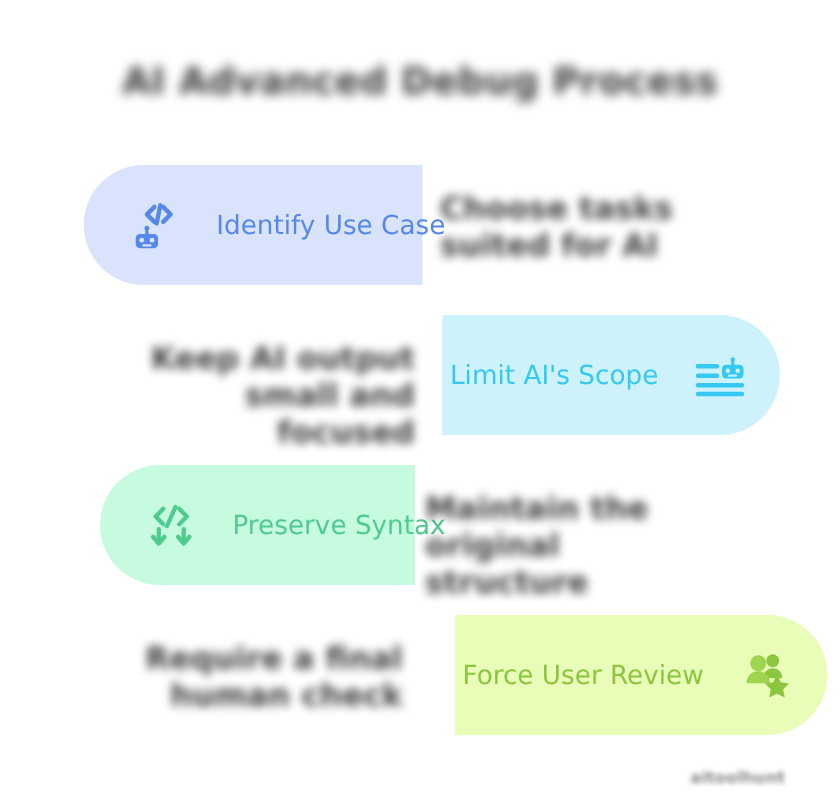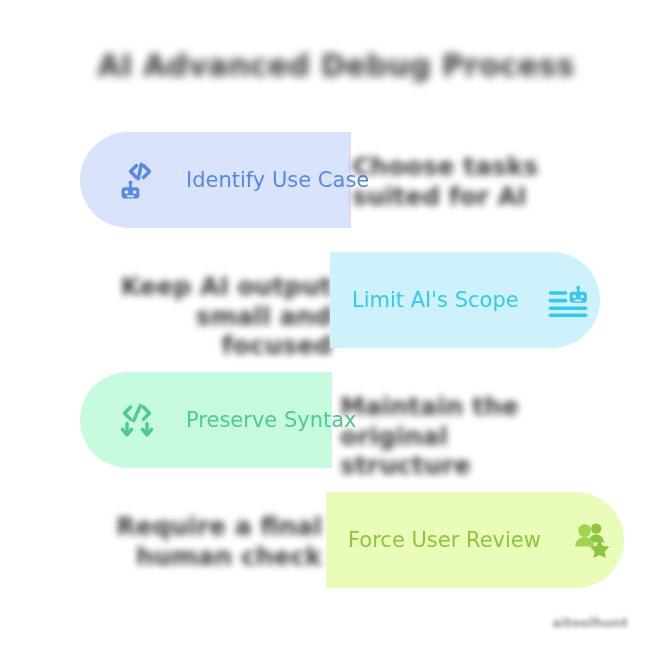--- a/index.html
+++ b/index.html
@@ -55,21 +55,22 @@
     border-bottom-right-radius: 0;
     padding-left: 34px;
     padding-right: 20px;
   }
   .pill.right-round {
     border-top-right-radius: 48px;
     border-bottom-right-radius: 48px;
     border-top-left-radius: 0;
     border-bottom-left-radius: 0;
     padding-right: 34px;
-    padding-left: 22px;
+    padding-left: 6px;
+    margin-left: 24px;
   }
 
   .pill-label {
     font-family: "DejaVu Sans", sans-serif;
     font-size: 21px;
     font-weight: 400;
     white-space: nowrap;
   }
 
   .icon-box {
@@ -110,21 +111,21 @@
   }
 </style>
 </head>
 <body>
 
 <div class="canvas">
 
   <div class="title">AI Advanced Debug Process</div>
 
   <div class="row" style="left:0; top:132px; width:672px;">
-    <div class="pill left-round" style="left:80px; width:271px; background:#d9e4fc;">
+    <div class="pill left-round" style="left:67px; width:271px; background:#d9e4fc;">
       <span class="icon-box">
         <svg width="44" height="44" viewBox="0 0 44 44" fill="none">
           <g stroke="#5588e8" stroke-width="3.4" stroke-linecap="round" stroke-linejoin="round" fill="none">
             <path d="M21.5 7.5 L15.5 13.5 L21.5 19.5"></path>
             <path d="M28.5 7.5 L34.5 13.5 L28.5 19.5"></path>
             <path d="M26.3 6.2 L23.3 20.8"></path>
           </g>
           <g fill="#5588e8">
             <circle cx="15.5" cy="24.5" r="1.9"></circle>
             <path d="M15.5 26.6 L15.5 29.2" stroke="#5588e8" stroke-width="2.6" stroke-linecap="round"></path>
@@ -191,21 +192,21 @@
       <span class="gap-l"></span>
       <span class="pill-label" style="color:#4ecb8d;">Preserve Syntax</span>
     </div>
     <div class="desc" style="left:340px; top:20px; width:226px;">Maintain the
 original structure</div>
   </div>
 
   <div class="row" style="left:0; top:492px; width:672px;">
     <div class="desc" style="left:92px; top:20px; width:230px; text-align:right;">Require a final
 human check</div>
-    <div class="pill right-round" style="left:326px; width:298px; background:#e9fcb8;">
+    <div class="pill right-round" style="left:340px; width:298px; background:#e9fcb8;">
       <span class="pill-label" style="color:#8cc63f;">Force User Review</span>
       <span class="gap-r"></span>
       <span class="icon-box">
         <svg width="44" height="44" viewBox="0 0 44 44" fill="none">
           <g fill="#8cc63f">
             <circle cx="28.2" cy="10.6" r="5.2"></circle>
             <path d="M20.6 24.6 c0 -5.0 3.5 -8.0 7.6 -8.0 c4.1 0 7.6 3.0 7.6 8.0 z"></path>
           </g>
           <g fill="#9fd44f">
             <circle cx="16.6" cy="12.6" r="6.4"></circle>

